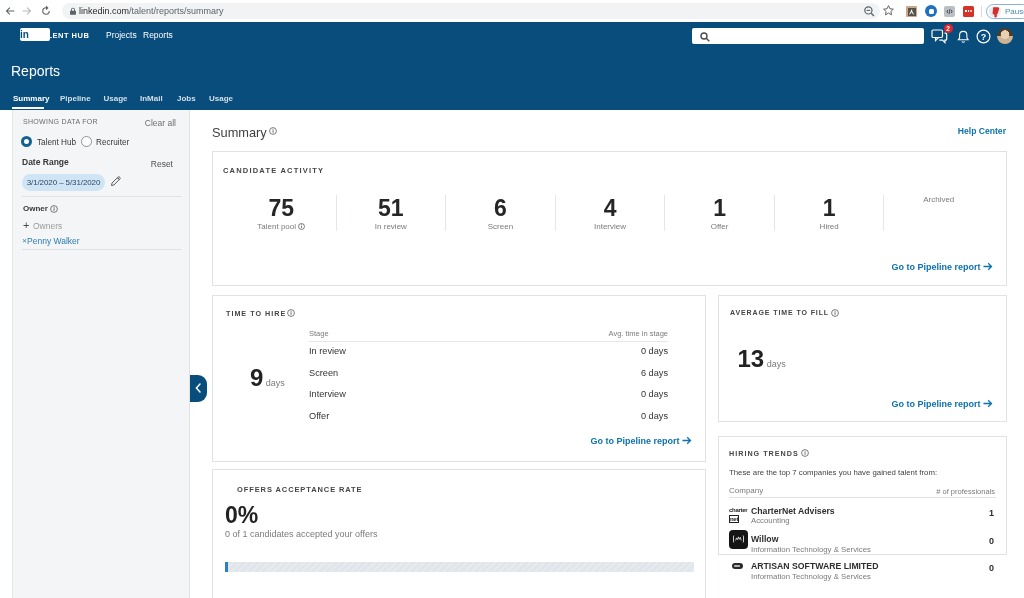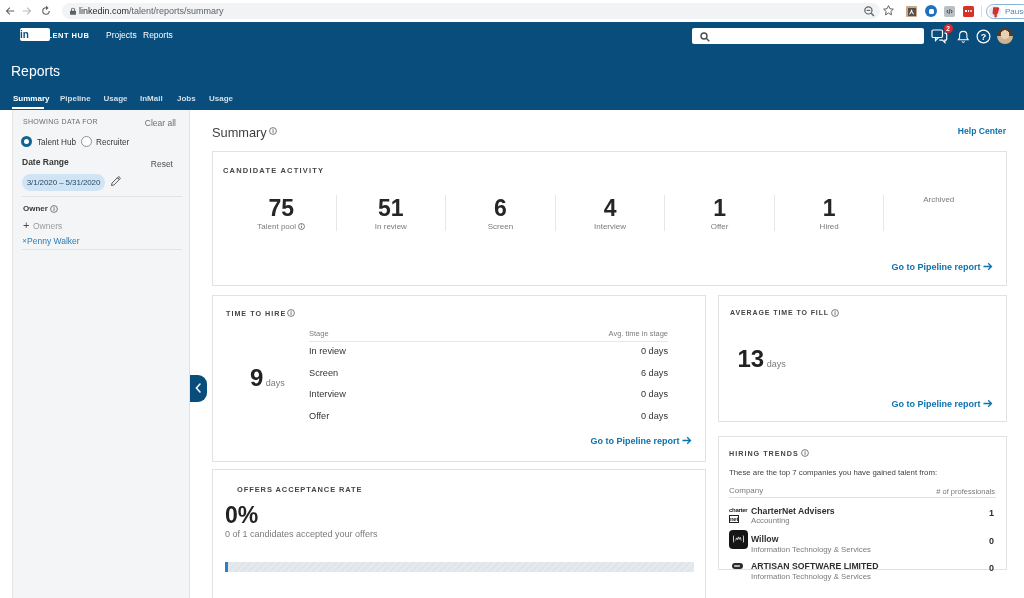--- a/index.html
+++ b/index.html
@@ -260,21 +260,21 @@
           <circle cx="4" cy="4" r="3.4" fill="none" stroke="#5a5a5a" stroke-width="0.8"></circle>
           <rect x="3.6" y="3.2" width="0.9" height="2.6" fill="#5a5a5a"></rect>
           <rect x="3.6" y="1.8" width="0.9" height="0.9" fill="#5a5a5a"></rect>
         </svg>
       <div class="abs" style="left:18.5px;top:49px;font-size:24px;font-weight:600;color:#222">13<span style="font-size:9px;font-weight:normal;color:#7b7b7b"> days</span></div>
       <div class="gotolink" style="right:13px;top:102.5px">Go to Pipeline report <svg width="10" height="9" viewBox="0 0 10 9" style="vertical-align:-1px">
             <path d="M0.5 4.5h8M5.2 1.2L8.5 4.5 5.2 7.8" stroke="#0d72ad" stroke-width="1.3" fill="none"></path>
           </svg></div>
     </div>
 
-    <div class="card" style="left:527px;top:326px;width:289px;height:134px">
+    <div class="card" style="left:527px;top:326px;width:289px;height:119px">
       <div class="cardtitle" style="left:10px;top:12px;font-size:7.2px;letter-spacing:1px">HIRING TRENDS</div>
         <svg class="abs info" style="left:82px;top:12px" width="8" height="8" viewBox="0 0 8 8">
           <circle cx="4" cy="4" r="3.4" fill="none" stroke="#5a5a5a" stroke-width="0.8"></circle>
           <rect x="3.6" y="3.2" width="0.9" height="2.6" fill="#5a5a5a"></rect>
           <rect x="3.6" y="1.8" width="0.9" height="0.9" fill="#5a5a5a"></rect>
         </svg>
       <div class="abs" style="left:10px;top:31px;font-size:7.8px;color:#3f3f3f">These are the top 7 companies you have gained talent from:</div>
       <div class="abs grey" style="left:10px;top:49px;font-size:8px">Company</div>
       <div class="abs grey" style="right:11px;top:49.5px;font-size:7.5px"># of professionals</div>
       <div class="abs" style="left:10px;top:59.5px;width:267px;height:1px;background:#e0e2e4"></div>

